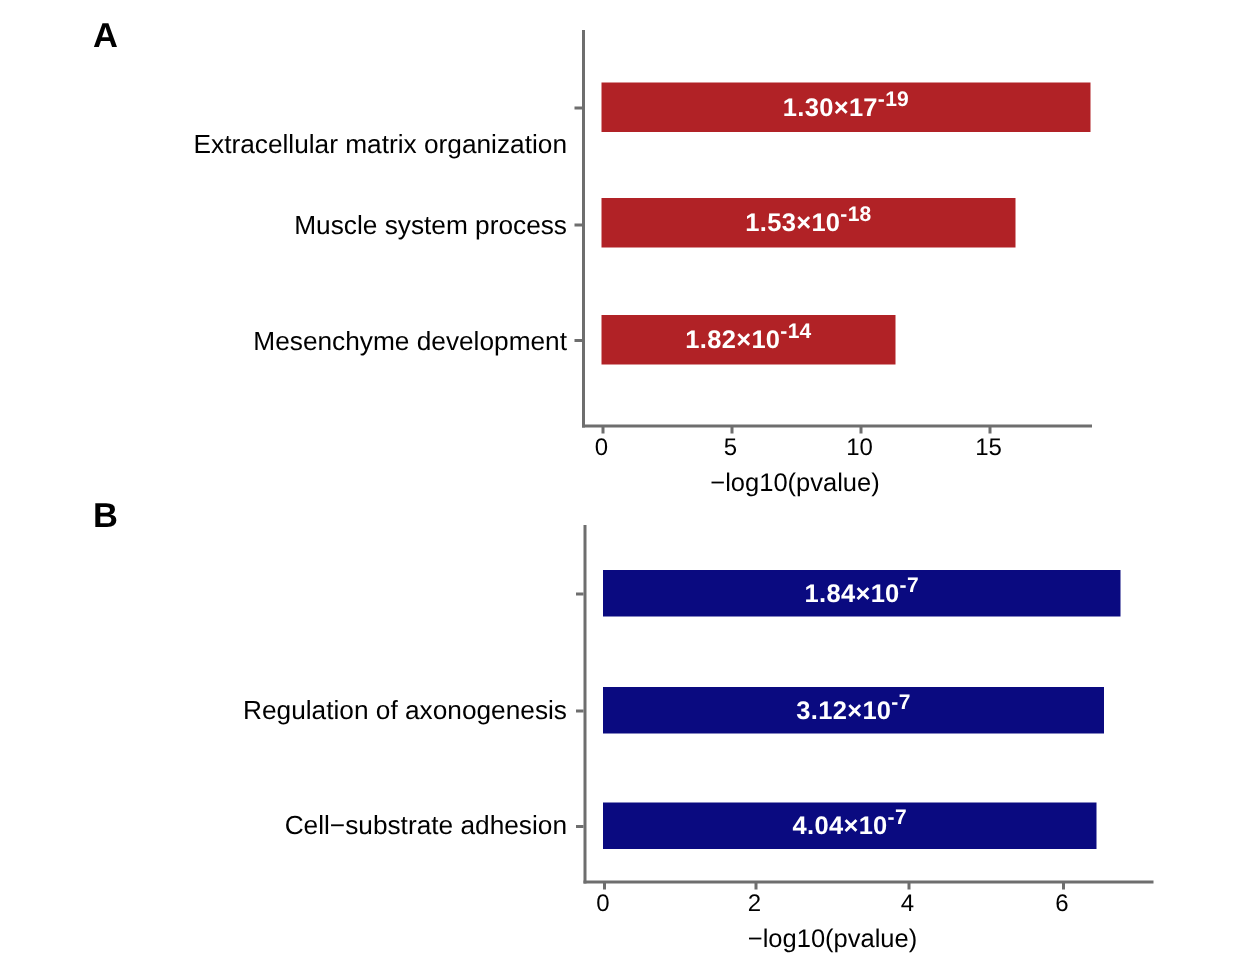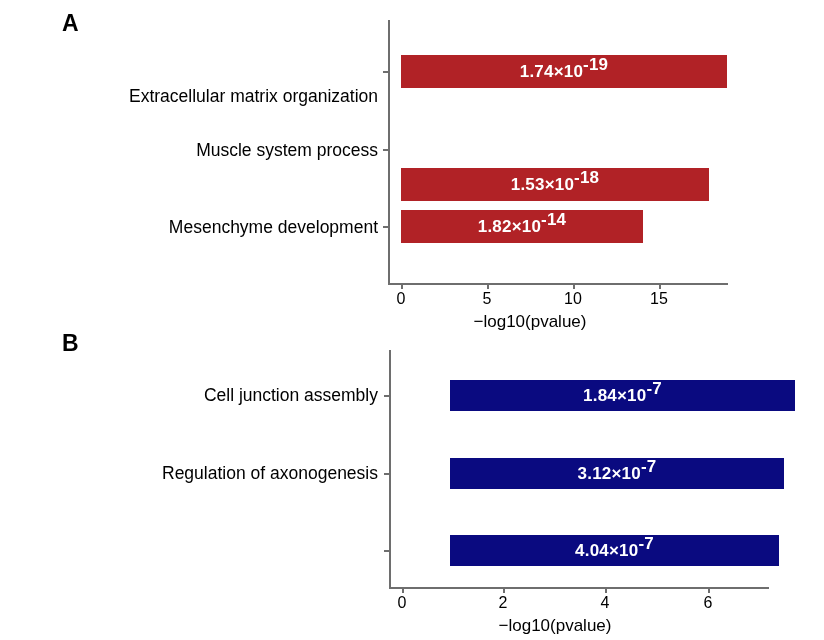--- a/index.html
+++ b/index.html
@@ -49,23 +49,23 @@
     width:300px;color:#000;
   }
 
   .bar{
     position:absolute;display:flex;align-items:center;justify-content:center;
   }
   .bar-value{
     font-size:17px;font-weight:bold;color:#ffffff;white-space:nowrap;
     letter-spacing:0.2px;
   }
-  .bar-value sup{font-size:17px;vertical-align:super;line-height:0;}
+  .bar-value sup{font-size:14px;vertical-align:super;line-height:0;}
   .bar-red{background:#b12226;}
-  .bar-blue{background:#0a0a80;margin-left:48px;}
+  .bar-blue{background:#0a0a80;}
 </style>
 </head>
 <body>
 
 <div class="figure">
 
   <div class="panel" id="panel-a">
 
     <div class="panel-letter" style="left:62px;top:12px;">A</div>
 
@@ -76,26 +76,26 @@
     <div class="plot" style="left:388px;top:20px;width:400px;height:265px;">
 
       <div class="axis-y" style="height:265px;"></div>
       <div class="axis-x" style="top:263.4px;width:340px;"></div>
 
       <div class="tick-y" style="top:51px;"></div>
       <div class="tick-y" style="top:129px;"></div>
       <div class="tick-y" style="top:206px;"></div>
 
       <div class="bar bar-red" style="left:13px;top:35px;width:326px;height:33px;">
-        <span class="bar-value"><span>1.74×10</span><sup>-19</sup></span>
+        <span class="bar-value"><span>1.30×17</span><sup>-19</sup></span>
       </div>
-      <div class="bar bar-red" style="left:13px;top:112px;width:308px;height:33px;margin-top:36px;">
+      <div class="bar bar-red" style="left:13px;top:112px;width:276px;height:33px;">
         <span class="bar-value"><span>1.53×10</span><sup>-18</sup></span>
       </div>
-      <div class="bar bar-red" style="left:13px;top:190px;width:242px;height:33px;">
+      <div class="bar bar-red" style="left:13px;top:190px;width:196px;height:33px;">
         <span class="bar-value"><span>1.82×10</span><sup>-14</sup></span>
       </div>
 
       <div class="tick-x" style="left:13px;top:264px;"></div>
       <div class="tick-x" style="left:99px;top:264px;"></div>
       <div class="tick-x" style="left:185px;top:264px;"></div>
       <div class="tick-x" style="left:271px;top:264px;"></div>
 
       <div class="tick-x-label" style="left:-17px;top:270px;">0</div>
       <div class="tick-x-label" style="left:69px;top:270px;">5</div>
@@ -103,22 +103,22 @@
       <div class="tick-x-label" style="left:241px;top:270px;">15</div>
 
       <div class="axis-title" style="left:-8px;top:292px;">−log10(pvalue)</div>
     </div>
   </div>
 
   <div class="panel" id="panel-b">
 
     <div class="panel-letter" style="left:62px;top:12px;">B</div>
 
-    <div class="cat-label" style="top:65px;right:446px;">Cell junction assembly</div>
     <div class="cat-label" style="top:143px;right:446px;">Regulation of axonogenesis</div>
+    <div class="cat-label" style="top:220px;right:446px;">Cell−substrate adhesion</div>
 
     <div class="plot" style="left:389px;top:30px;width:400px;height:240px;">
 
       <div class="axis-y" style="height:239px;"></div>
       <div class="axis-x" style="top:237.4px;width:380px;"></div>
 
       <div class="tick-y" style="top:45px;"></div>
       <div class="tick-y" style="top:123px;"></div>
       <div class="tick-y" style="top:200px;"></div>
 

